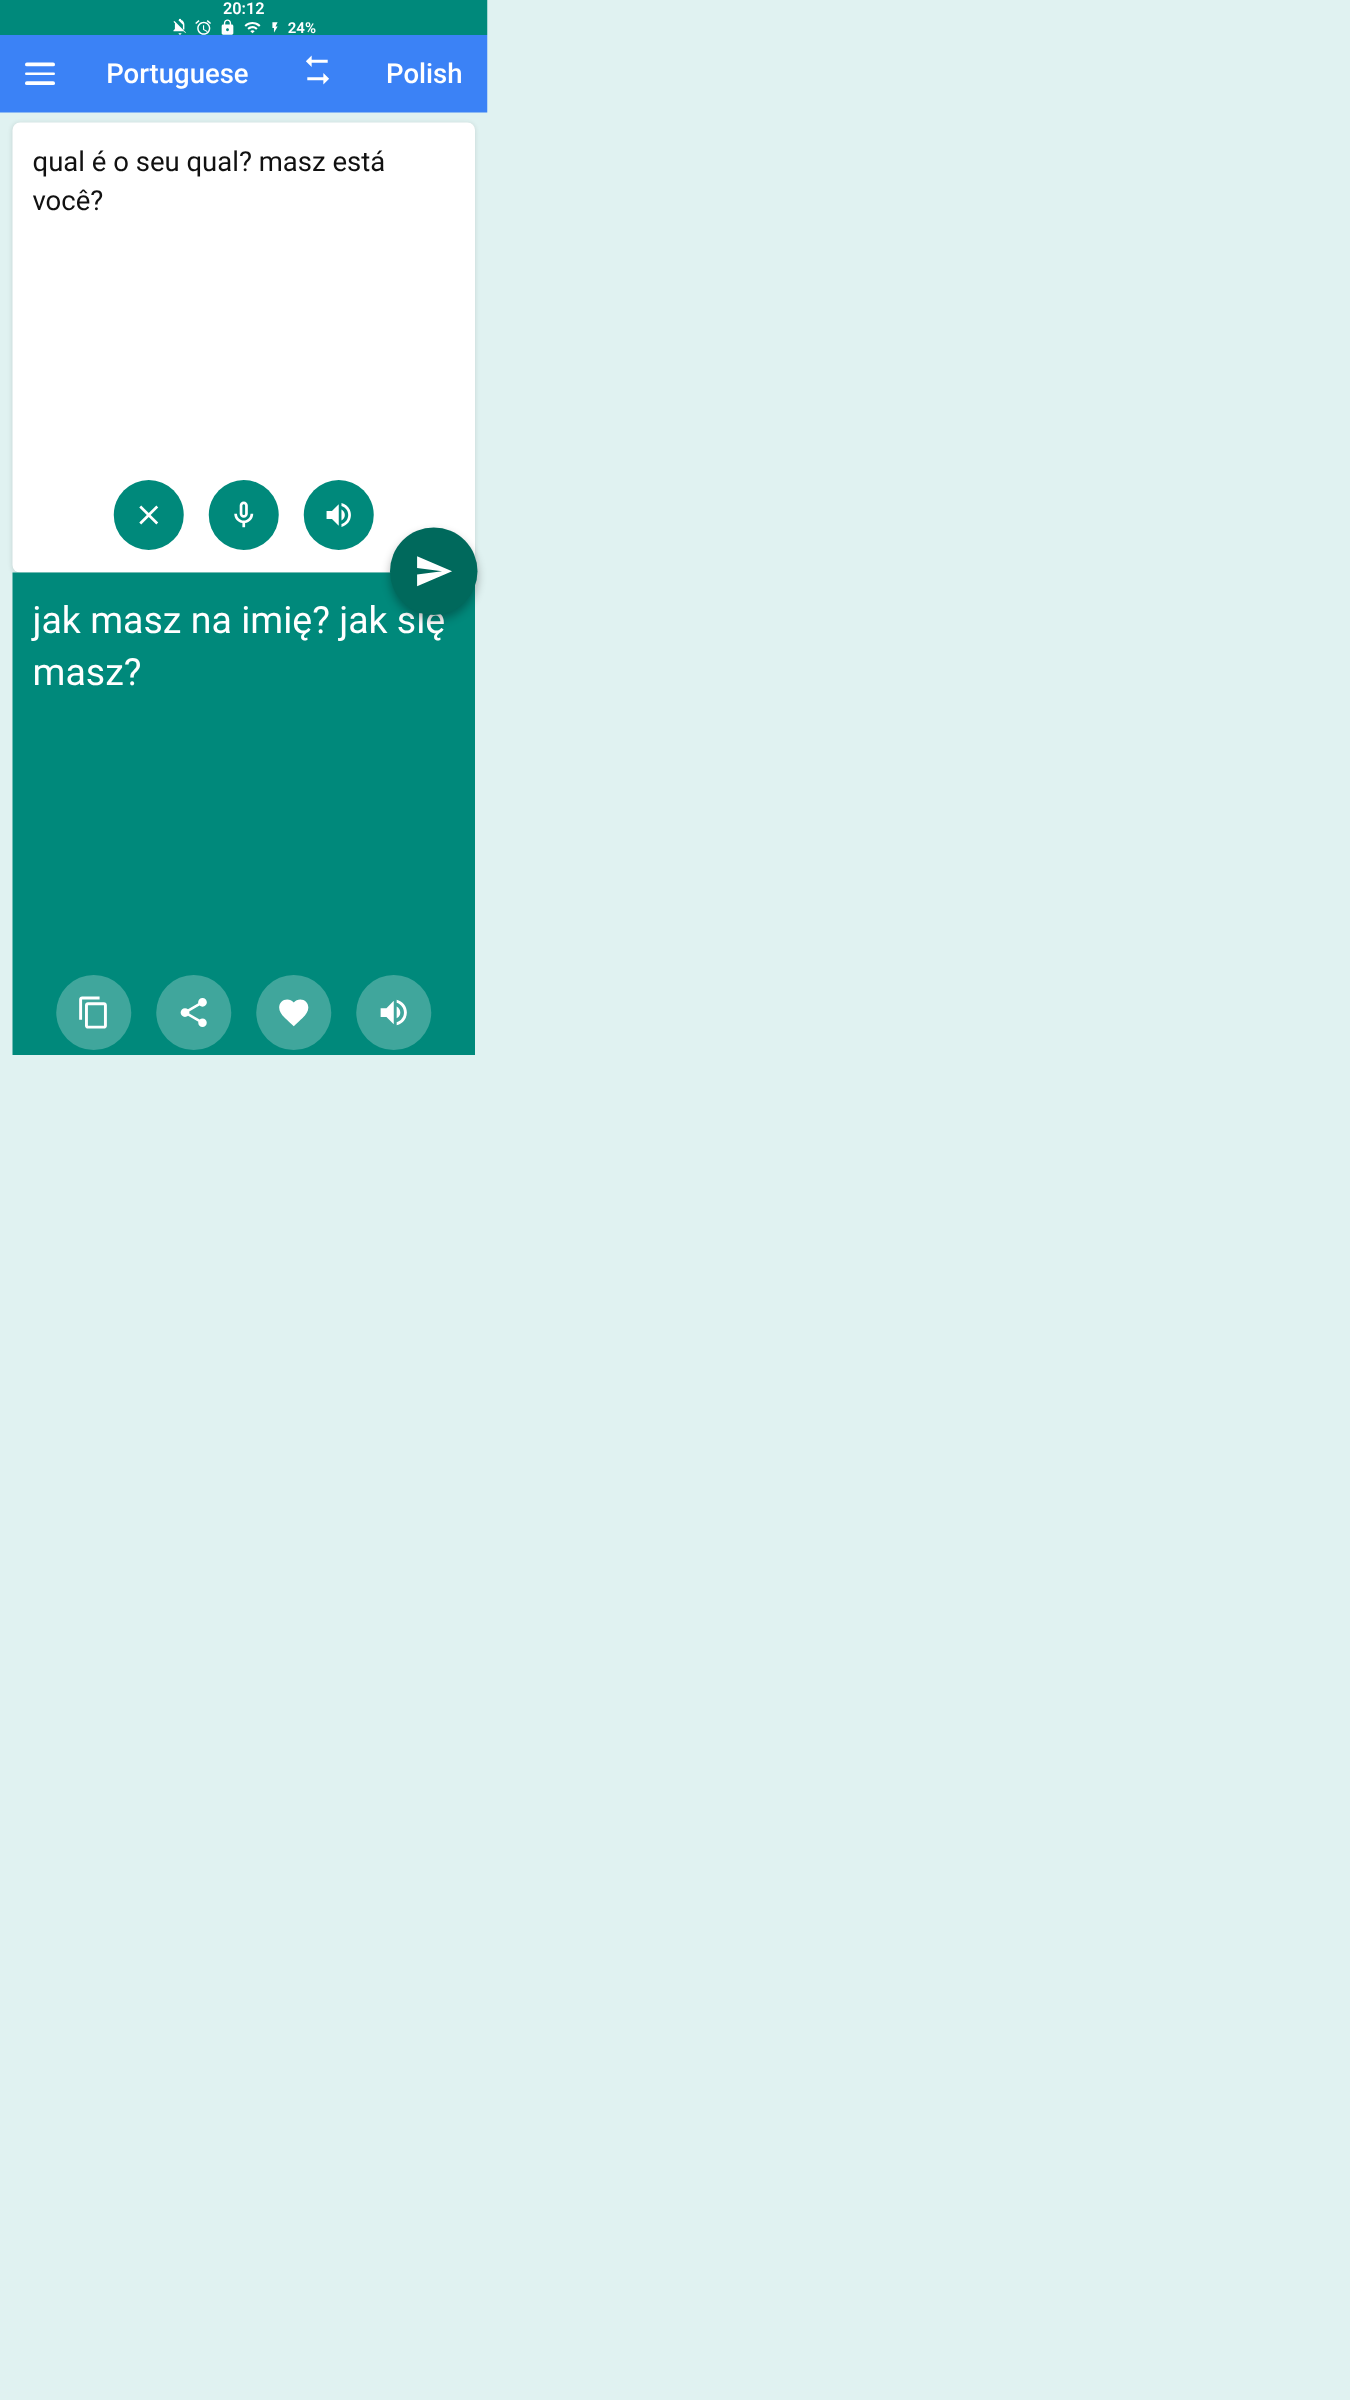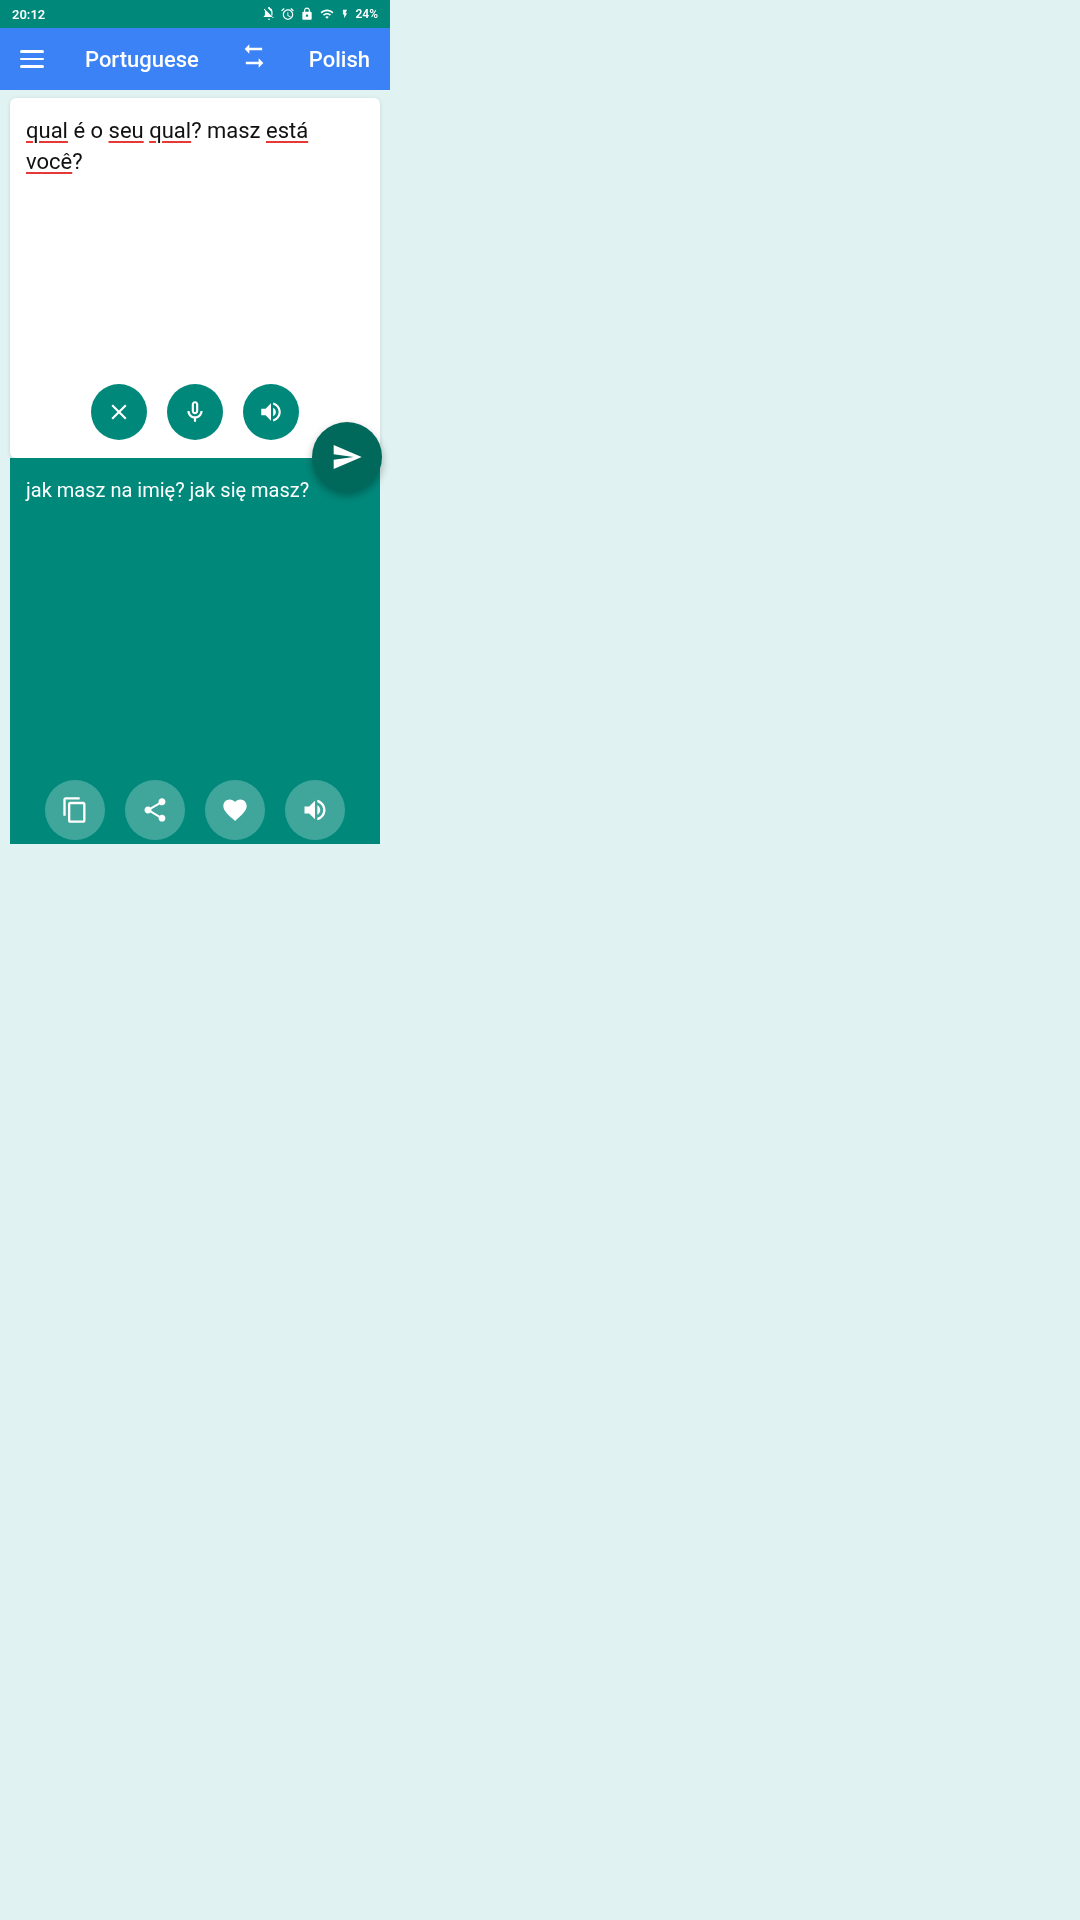--- a/index.html
+++ b/index.html
@@ -18,20 +18,21 @@
     .status-bar {
       background: #00897B;
       color: white;
       height: 28px;
       display: flex;
       align-items: center;
       justify-content: space-between;
       padding: 0 12px;
       font-size: 13px;
       font-weight: 600;
+      flex-direction: column;
     }
 
     .status-right {
       display: flex;
       align-items: flex-end;
       gap: 5px;
       font-size: 12px;
     }
 
     
@@ -87,21 +88,20 @@
     }
 
     .source-text {
       font-size: 22px;
       color: #111;
       line-height: 1.4;
       flex: 1;
     }
 
     .source-text .underline-red {
-      text-decoration: underline;
       text-decoration-color: #e53935;
       text-underline-offset: 3px;
     }
 
     .top-controls {
       display: flex;
       justify-content: center;
       align-items: center;
       gap: 20px;
       padding-bottom: 6px;
@@ -156,21 +156,21 @@
       border-radius: 0 0 6px 6px;
       padding: 18px 16px 12px 16px;
       height: 400px;
       display: flex;
       flex-direction: column;
       justify-content: space-between;
       position: relative;
     }
 
     .translated-text {
-      font-size: 20px;
+      font-size: 30px;
       color: white;
       line-height: 1.4;
       flex: 1;
     }
 
     .bottom-controls {
       display: flex;
       justify-content: center;
       align-items: center;
       gap: 20px;

